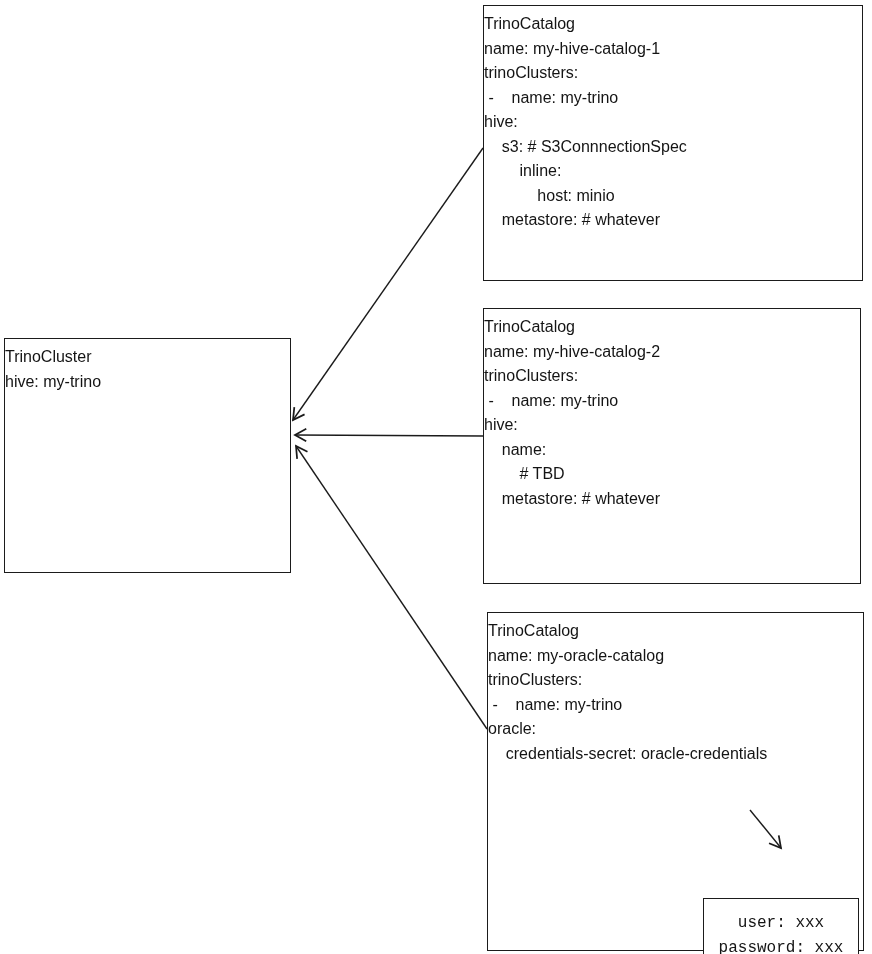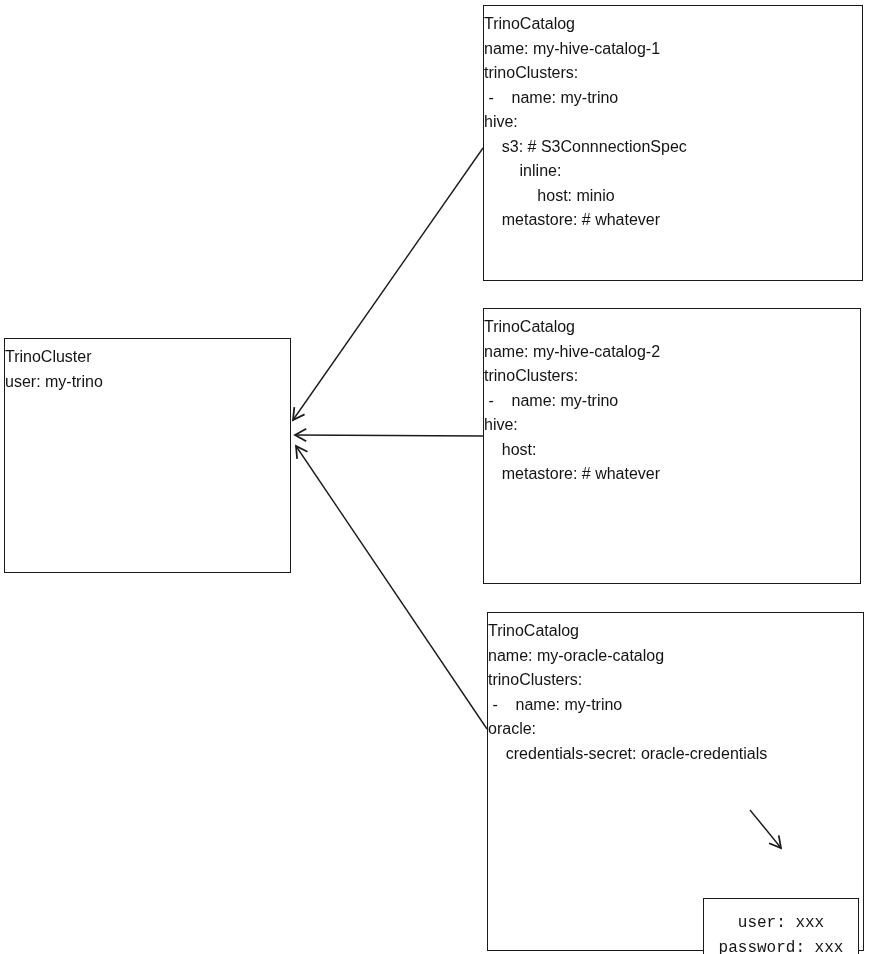--- a/index.html
+++ b/index.html
@@ -54,42 +54,43 @@
       </marker>
     </defs>
     <line x1="483" y1="148" x2="293" y2="420" stroke="#1b1b1b" stroke-width="1.4" marker-end="url(#arrow)"></line>
     <line x1="483" y1="436" x2="295" y2="435" stroke="#1b1b1b" stroke-width="1.4" marker-end="url(#arrow)"></line>
     <line x1="487" y1="729" x2="296" y2="446" stroke="#1b1b1b" stroke-width="1.4" marker-end="url(#arrow)"></line>
     <line x1="750" y1="810" x2="781" y2="848" stroke="#1b1b1b" stroke-width="1.4" marker-end="url(#arrow)"></line>
   </svg>
 
   <div class="box" style="left:4px; top:338px; width:287px; height:235px;">
     <div class="box-title">TrinoCluster</div>
-    <div class="yaml-line">user: my-trino</div>
+    <div class="yaml-line">hive: my-trino</div>
   </div>
 
   <div class="box" style="left:483px; top:5px; width:380px; height:276px;">
     <div class="box-title">TrinoCatalog</div>
     <div class="yaml-line">name: my-hive-catalog-1</div>
     <div class="yaml-line">trinoClusters:</div>
     <div class="yaml-line"> -    name: my-trino</div>
     <div class="yaml-line">hive:</div>
     <div class="yaml-line">    s3: # S3ConnnectionSpec</div>
     <div class="yaml-line">        inline:</div>
     <div class="yaml-line">            host: minio</div>
     <div class="yaml-line">    metastore: # whatever</div>
   </div>
 
   <div class="box" style="left:483px; top:308px; width:378px; height:276px;">
     <div class="box-title">TrinoCatalog</div>
     <div class="yaml-line">name: my-hive-catalog-2</div>
     <div class="yaml-line">trinoClusters:</div>
     <div class="yaml-line"> -    name: my-trino</div>
     <div class="yaml-line">hive:</div>
-    <div class="yaml-line">    host:</div>
+    <div class="yaml-line">    name:</div>
+    <div class="yaml-line">        # TBD</div>
     <div class="yaml-line">    metastore: # whatever</div>
   </div>
 
   <div class="box" style="left:487px; top:612px; width:377px; height:339px;">
     <div class="box-title">TrinoCatalog</div>
     <div class="yaml-line">name: my-oracle-catalog</div>
     <div class="yaml-line">trinoClusters:</div>
     <div class="yaml-line"> -    name: my-trino</div>
     <div class="yaml-line">oracle:</div>
     <div class="yaml-line">    credentials-secret: oracle-credentials</div>

